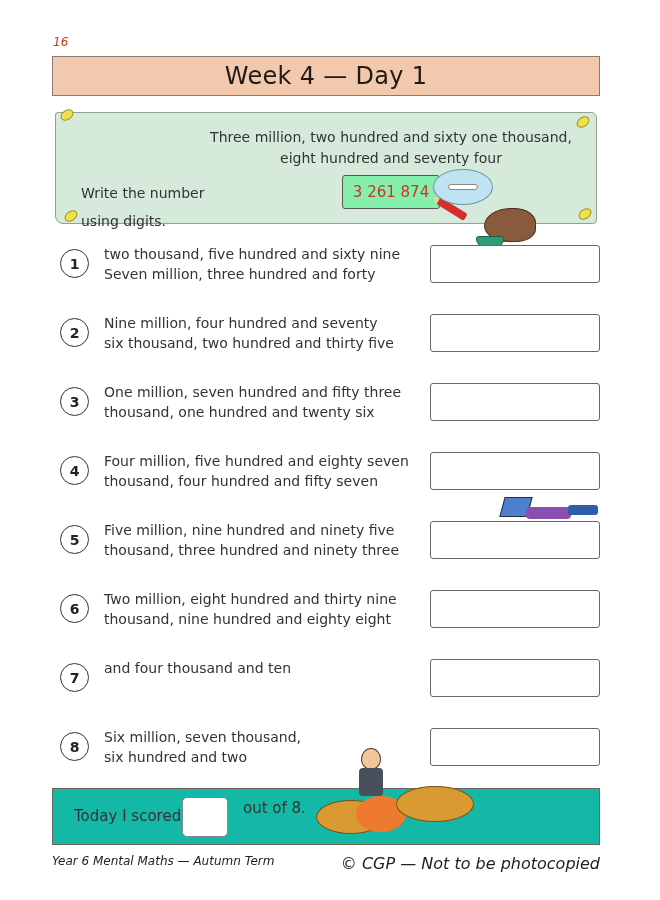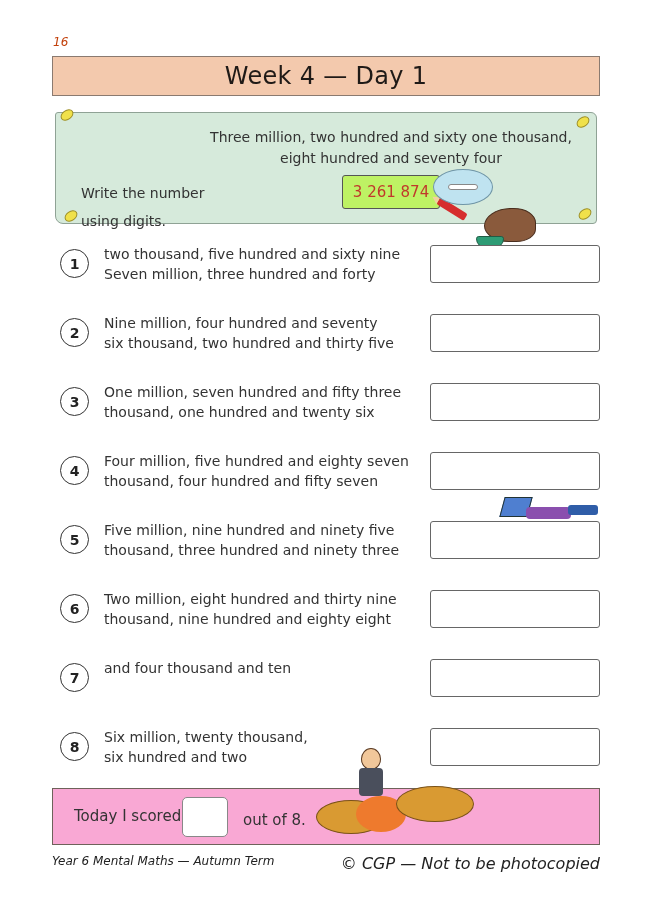--- a/index.html
+++ b/index.html
@@ -17,21 +17,21 @@
 
   .example-banner {
     position: absolute; left: 55px; top: 112px; width: 542px; height: 112px;
     background: #d6eadb; border: 1px solid #8fa295;
     border-radius: 3px 6px 4px 8px;
   }
   .ex-instr { position: absolute; left: 25px; top: 34px; font-size: 14px; line-height: 28px; color: #333; margin-top: 32px; }
   .ex-words { position: absolute; left: 150px; top: 14px; width: 370px; text-align: center; font-size: 14px; line-height: 21px; color: #333; }
   .ex-answer {
     position: absolute; left: 286px; top: 62px; width: 98px; height: 34px;
-    background: #bef264; border: 1px solid #555; border-radius: 3px;
+    background: #86efac; border: 1px solid #555; border-radius: 3px;
     display: flex; align-items: center; justify-content: center;
     font-size: 15px; color: #c0392b;
   }
   .pin { position: absolute; width: 14px; height: 10px; background: #f0e14a; border: 1px solid #9b8d25; border-radius: 50%; transform: rotate(-35deg); }
 
   .pencil { position: absolute; left: 380px; top: 92px; width: 32px; height: 8px; background: #d62d2d; border-radius: 2px; transform: rotate(32deg); }
   .pencil::before { content: ""; position: absolute; left: -7px; top: 0; border-right: 7px solid #f2d0a0; border-top: 4px solid transparent; border-bottom: 4px solid transparent; }
 
   .thought-bubble {
     position: absolute; left: 433px; top: 169px; width: 60px; height: 36px;
@@ -57,25 +57,25 @@
     background: #fff; border: 1px solid #666; border-radius: 3px;
   }
 
   .reader { position: absolute; left: 498px; top: 497px; width: 102px; height: 28px; }
   .reader .book { position: absolute; left: 4px; top: 0; width: 28px; height: 20px; background: #4f7fd0; border: 1px solid #233; transform: skewX(-15deg); }
   .reader .body { position: absolute; left: 28px; top: 10px; width: 45px; height: 12px; background: #8a4fae; border-radius: 4px; }
   .reader .legs { position: absolute; left: 70px; top: 8px; width: 30px; height: 10px; background: #2f5da8; border-radius: 3px; }
 
   .score-bar {
     position: absolute; left: 52px; top: 788px; width: 548px; height: 57px;
-    background: #f9a8d4; border: 1px solid #6e625a;
+    background: #14b8a6; border: 1px solid #6e625a;
   }
   .score-label { position: absolute; left: 21px; top: 18px; font-size: 15px; color: #333; }
   .score-box { position: absolute; left: 129px; top: 8px; width: 46px; height: 40px; background: #fff; border: 1px solid #888; border-radius: 5px; }
-  .score-outof { position: absolute; left: 190px; top: 22px; font-size: 15px; color: #333; }
+  .score-outof { position: absolute; left: 190px; top: 10px; font-size: 15px; color: #333; }
 
   .violinist { position: absolute; left: 355px; top: 748px; width: 34px; height: 52px; }
   .violinist .head { position: absolute; left: 6px; top: 0; width: 20px; height: 22px; background: #f1c79a; border: 1px solid #5a3a22; border-radius: 50%; }
   .violinist .torso { position: absolute; left: 4px; top: 20px; width: 24px; height: 28px; background: #4a4f5c; border-radius: 4px; }
   .bears { position: absolute; left: 316px; top: 782px; width: 160px; height: 56px; }
   .bears .b1 { position: absolute; left: 0; top: 18px; width: 70px; height: 34px; background: #d99a32; border: 1px solid #7a5218; border-radius: 50%; }
   .bears .b2 { position: absolute; left: 40px; top: 14px; width: 50px; height: 36px; background: #ee7a2d; border-radius: 50%; }
   .bears .b3 { position: absolute; left: 80px; top: 4px; width: 78px; height: 36px; background: #d99a32; border: 1px solid #7a5218; border-radius: 50%; }
 
   .footer-left { position: absolute; left: 52px; top: 854px; font-size: 12px; font-style: italic; color: #222; }
@@ -166,21 +166,21 @@
   <div class="q-row" style="top:414px;">
     <div class="q-num">7</div>
     <div class="q-text">
       <div>and four thousand and ten</div>
     </div>
     <div class="q-answer"></div>
   </div>
   <div class="q-row" style="top:483px;">
     <div class="q-num">8</div>
     <div class="q-text">
-      <div>Six million, twenty thousand,</div>
+      <div>Six million, seven thousand,</div>
       <div>six hundred and two</div>
     </div>
     <div class="q-answer"></div>
   </div>
 </div>
 
 <div class="reader">
   <div class="book"></div>
   <div class="body"></div>
   <div class="legs"></div>

